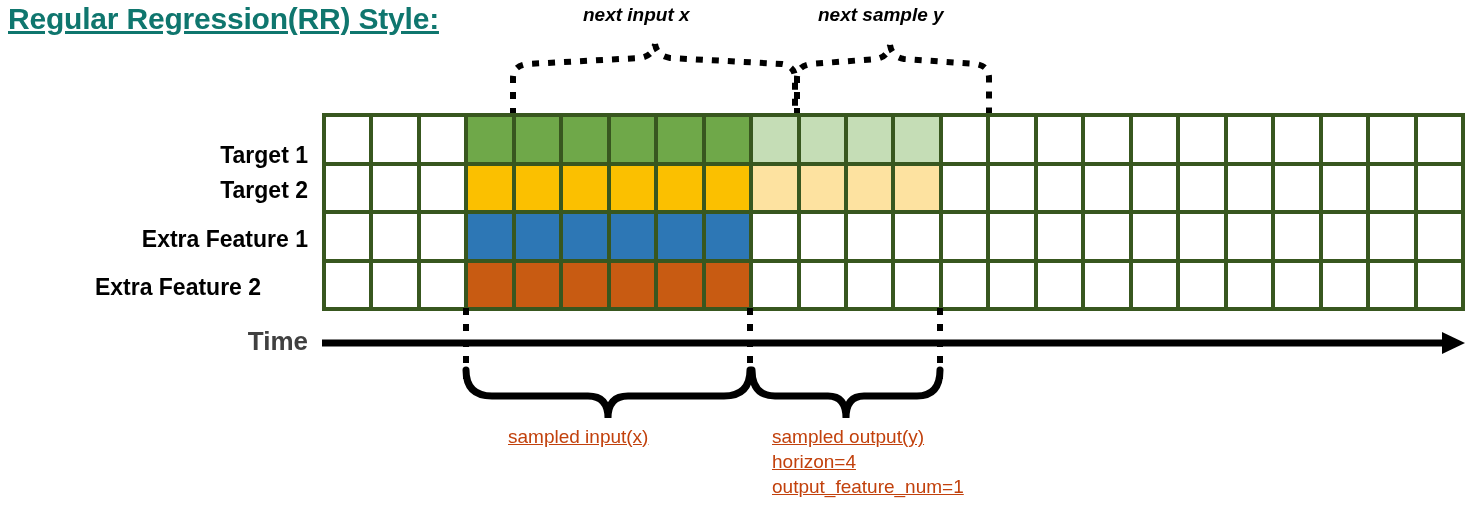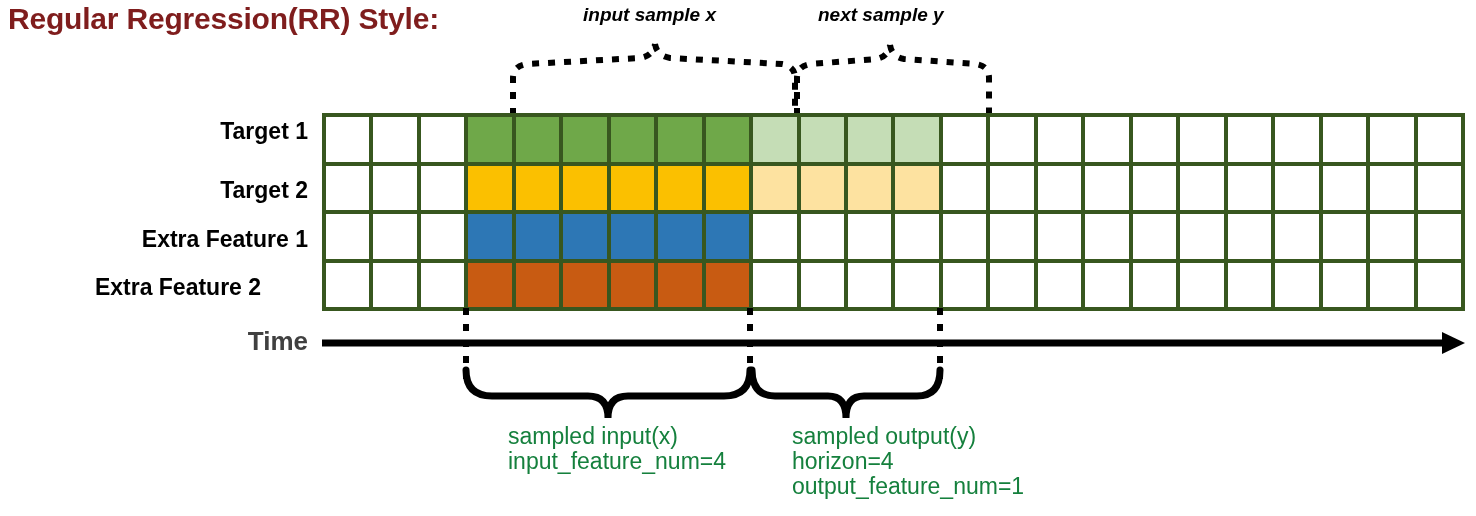--- a/index.html
+++ b/index.html
@@ -15,23 +15,24 @@
     overflow: hidden;
   }
   .abs { position: absolute; }
 
   
   #page-title {
     left: 8px;
     top: 2px;
     font-size: 30px;
     font-weight: bold;
-    color: #7f1d1d;
+    color: #0f766e;
     letter-spacing: -0.2px;
     white-space: nowrap;
+    text-decoration: underline;
   }
 
   
   .top-annot {
     font-size: 19px;
     font-style: italic;
     font-weight: 600;
     color: #000000;
     white-space: nowrap;
   }
@@ -43,21 +44,21 @@
     font-size: 23px;
     font-weight: bold;
     color: #000000;
     white-space: nowrap;
     text-align: right;
     width: 260px;
     left: 48px;
     height: 48px;
     line-height: 48px;
   }
-  #row-label-0 { top: 107px; }
+  #row-label-0 { top: 131px; }
   #row-label-1 { top: 166px; }
   #row-label-2 { top: 215px; }
   #row-label-3 { top: 263px; text-align: center; }
 
   
   #grid {
     left: 322px;
     top: 113px;
     width: 1143px;
     height: 198px;
@@ -85,36 +86,37 @@
     width: 260px;
     text-align: right;
     font-size: 26px;
     font-weight: bold;
     color: #404040;
   }
   #time-arrow { left: 322px; top: 330px; }
 
   
   .bottom-annot {
-    font-size: 23px;
-    color: #15803d;
+    font-size: 19px;
+    color: #c2410c;
     line-height: 25px;
     white-space: nowrap;
+    text-decoration: underline;
   }
   #annot-input-block  { left: 508px; top: 424px; }
-  #annot-output-block { left: 772px; top: 424px; margin-left: 20px; }
+  #annot-output-block { left: 772px; top: 424px; }
 
   svg { display: block; overflow: visible; }
 </style>
 </head>
 <body>
 
 <div class="abs" id="page-title">Regular Regression(RR) Style:</div>
 
-<div class="abs top-annot" id="annot-next-sample-x">input sample x</div>
+<div class="abs top-annot" id="annot-next-sample-x">next input x</div>
 <div class="abs top-annot" id="annot-next-sample-y">next sample y</div>
 
 <svg class="abs" id="top-braces" style="left:0px; top:0px;" width="1476" height="118">
   <g fill="none" stroke="#000000" stroke-width="6" stroke-linecap="butt" stroke-dasharray="7 9">
 
     <path d="M 513,115 L 513,78 Q 513,66 527,64 L 640,58 Q 653,56 655,44"></path>
     <path d="M 655,44 Q 657,56 670,58 L 782,64 Q 795,66 795,78 L 795,115"></path>
 
     <path d="M 797,115 L 797,78 Q 797,66 811,64 L 876,59 Q 888,57 890,45"></path>
     <path d="M 890,45 Q 892,57 904,59 L 976,64 Q 989,66 989,78 L 989,115"></path>
@@ -245,19 +247,18 @@
     <path d="M 466,2 Q 466,28 492,28 L 588,28 Q 608,28 608,50
              Q 608,28 628,28 L 724,28 Q 750,28 750,2"></path>
 
     <path d="M 752,2 Q 752,28 775,28 L 828,28 Q 846,28 846,50
              Q 846,28 864,28 L 917,28 Q 940,28 940,2"></path>
   </g>
 </svg>
 
 <div class="abs bottom-annot" id="annot-input-block">
   <div>sampled input(x)</div>
-  <div>input_feature_num=4</div>
 </div>
 <div class="abs bottom-annot" id="annot-output-block">
   <div>sampled output(y)</div>
   <div>horizon=4</div>
   <div>output_feature_num=1</div>
 </div>
 
 </body></html>

